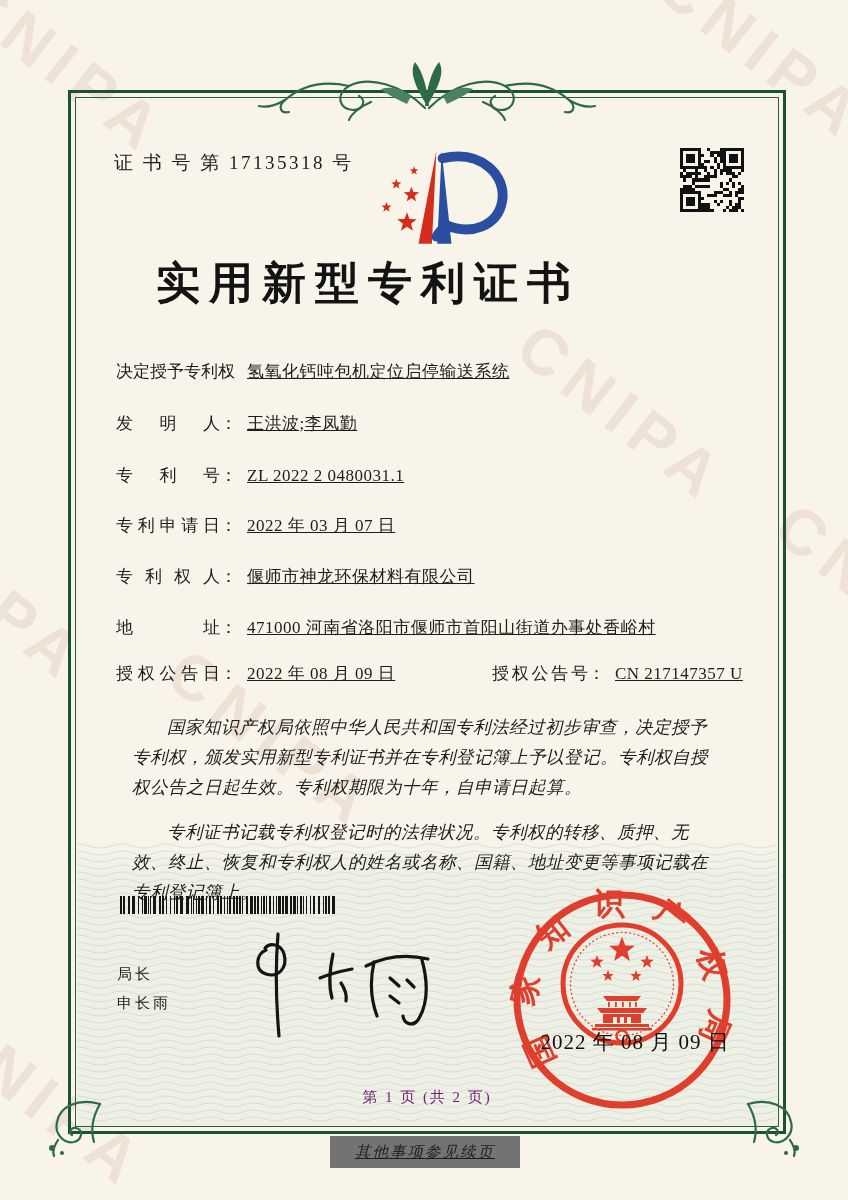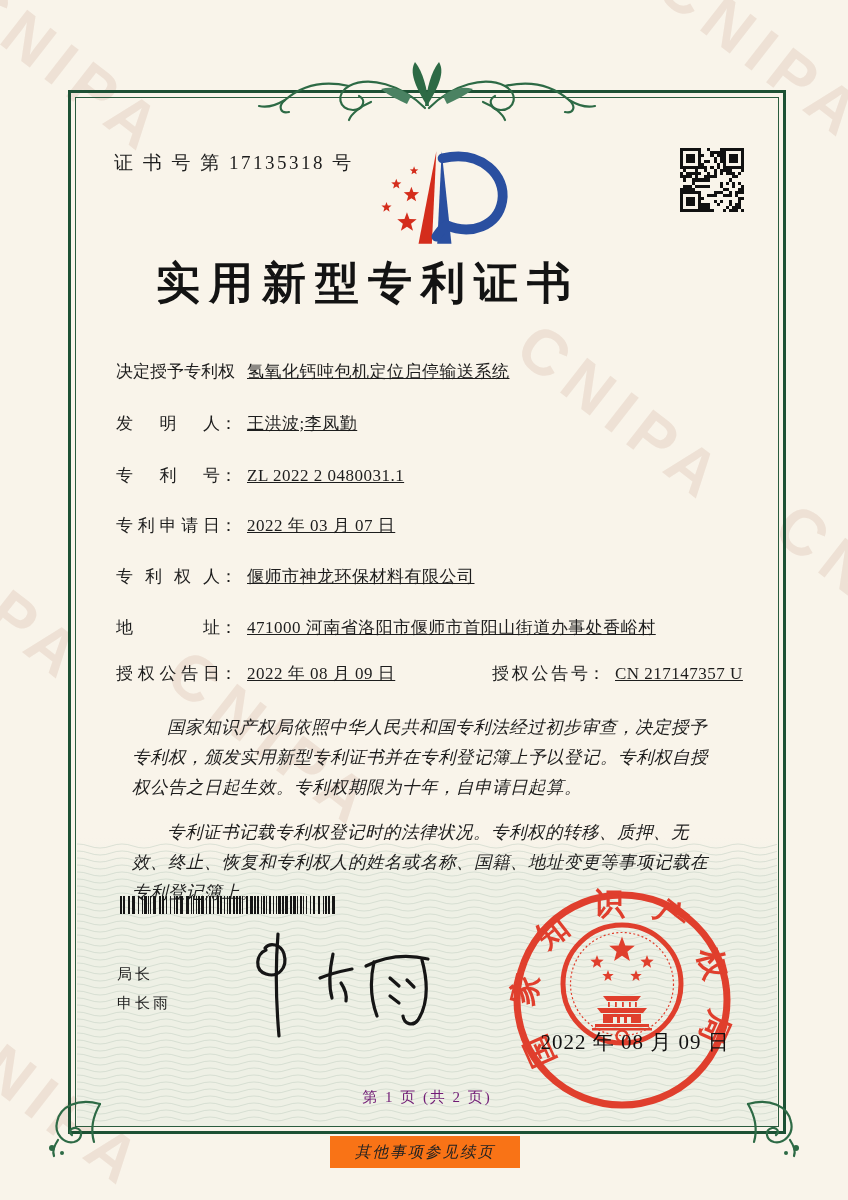--- a/index.html
+++ b/index.html
@@ -50,21 +50,21 @@
   #barcode{left:120px;top:896px;z-index:4;}
   #signature{left:238px;top:928px;z-index:5;}
   #qr{left:680px;top:148px;z-index:4;}
   #logo{left:350px;top:144px;z-index:4;}
   #seal{left:506px;top:884px;z-index:5;opacity:0.93;}
   #seal-date{left:525px;top:1028px;width:220px;text-align:center;
              font-size:21px;color:#101010;letter-spacing:1px;z-index:6;}
   #page-info{left:252px;top:1088px;width:350px;text-align:center;font-size:15px;
              letter-spacing:2px;z-index:4;color:#701a75;}
   #note-box{left:330px;top:1136px;width:190px;height:32px;z-index:4;
-            background:#f97316;display:flex;align-items:center;justify-content:center;}
+            background:#737373;display:flex;align-items:center;justify-content:center;text-decoration:underline;}
   #note-box span{font-size:15.5px;font-style:italic;letter-spacing:2px;color:#222;}
 </style>
 </head>
 <body>
 
 <div class="wm" style="left:-60px;top:28px">CNIPA</div>
 <div class="wm" style="left:640px;top:14px">CNIPA</div>
 <div class="wm" style="left:500px;top:376px">CNIPA</div>
 <div class="wm" style="left:-140px;top:556px">CNIPA</div>
 <div class="wm" style="left:150px;top:702px">CNIPA</div>

